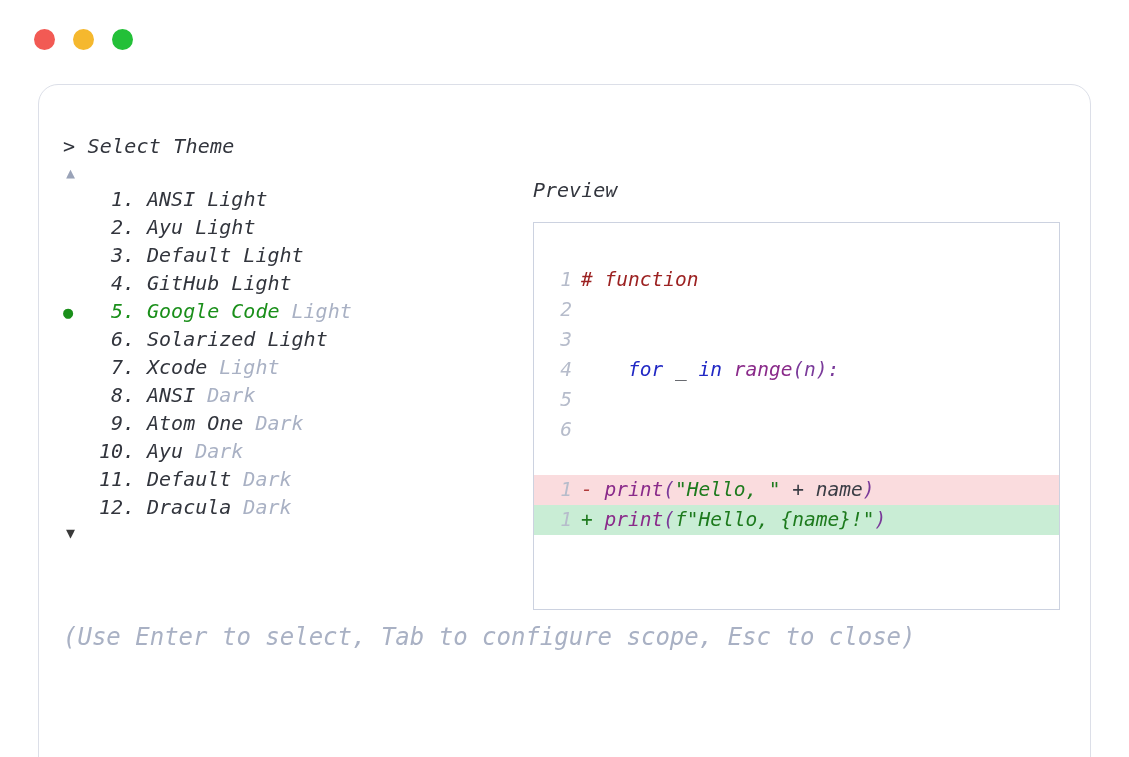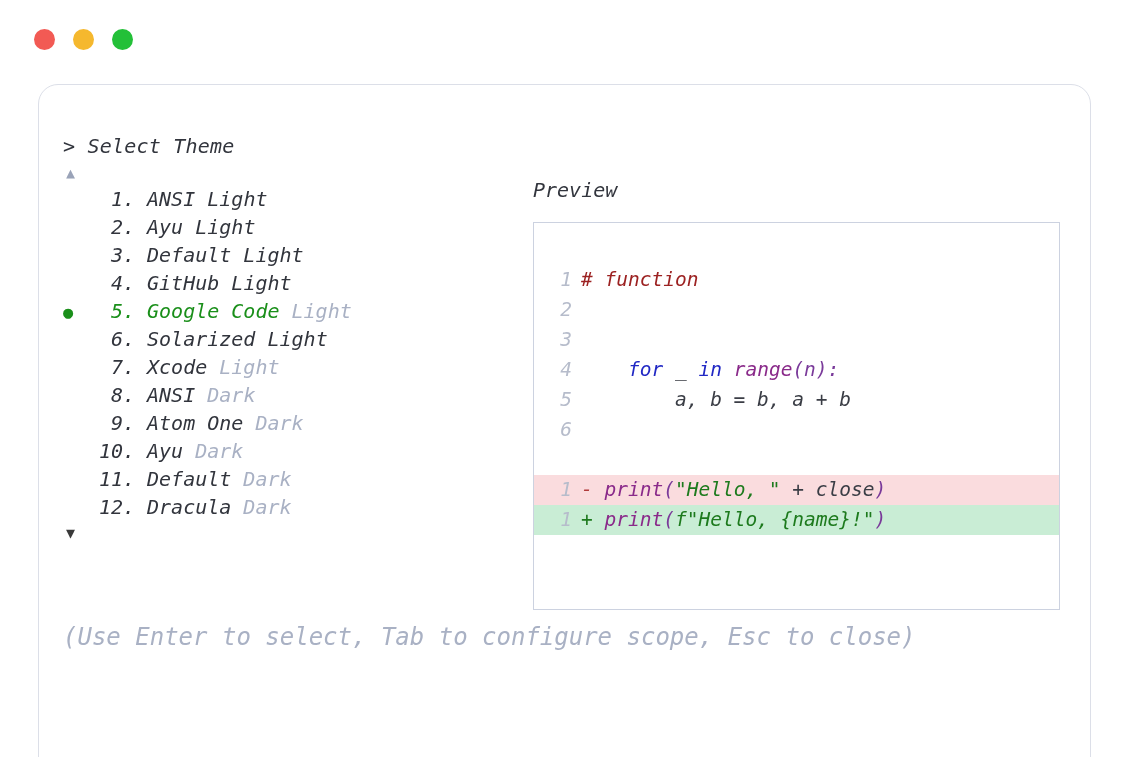--- a/index.html
+++ b/index.html
@@ -217,22 +217,22 @@
 
     <div class="hint">(Use Enter to select, Tab to configure scope, Esc to close)</div>
 
     <div class="right-col">
       <div class="preview-label">Preview</div>
       <div class="preview-box" id="preview-box">
           <div class="code-line"><span class="gutter">1</span><span class="code-body"><span class="t-comment"># function</span></span></div>
           <div class="code-line"><span class="gutter">2</span></div>
           <div class="code-line"><span class="gutter">3</span></div>
           <div class="code-line"><span class="gutter">4</span><span class="code-body"><span class="t-plain">    </span><span class="t-keyword">for</span><span class="t-plain"> _ </span><span class="t-keyword">in</span><span class="t-plain"> </span><span class="t-builtin">range</span><span class="t-punc">(n):</span></span></div>
-          <div class="code-line"><span class="gutter">5</span><span class="code-body"><span class="t-plain">        a, b = b, a + b</span></span></div>
+          <div class="code-line"><span class="gutter">5</span></div>
           <div class="code-line"><span class="gutter">6</span></div>
           <div class="spacer-line"></div>
-          <div class="code-line diff-del"><span class="gutter">1</span><span class="code-body"><span class="t-delmark">- </span><span class="t-builtin">print</span><span class="t-punc">(</span><span class="t-string">"Hello, "</span><span class="t-plain"> + </span><span class="t-plain">close</span><span class="t-punc">)</span></span></div>
+          <div class="code-line diff-del"><span class="gutter">1</span><span class="code-body"><span class="t-delmark">- </span><span class="t-builtin">print</span><span class="t-punc">(</span><span class="t-string">"Hello, "</span><span class="t-plain"> + </span><span class="t-plain">name</span><span class="t-punc">)</span></span></div>
           <div class="code-line diff-add"><span class="gutter">1</span><span class="code-body"><span class="t-addmark">+ </span><span class="t-builtin">print</span><span class="t-punc">(</span><span class="t-string">f"Hello, {name}!"</span><span class="t-punc">)</span></span></div>
         </div>
     </div>
 
   </div>
 </div>
 
 </body></html>

